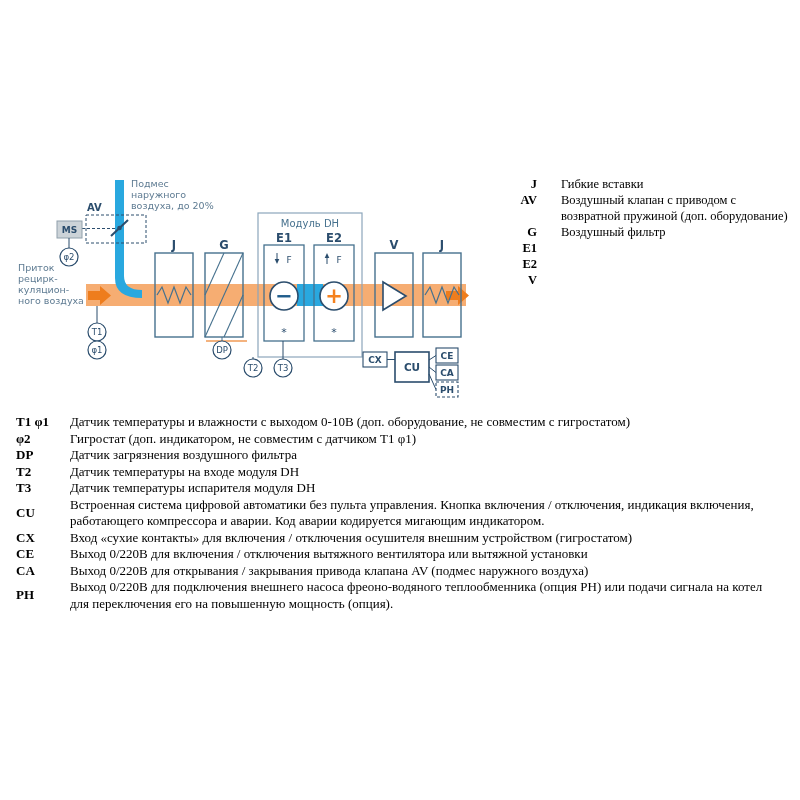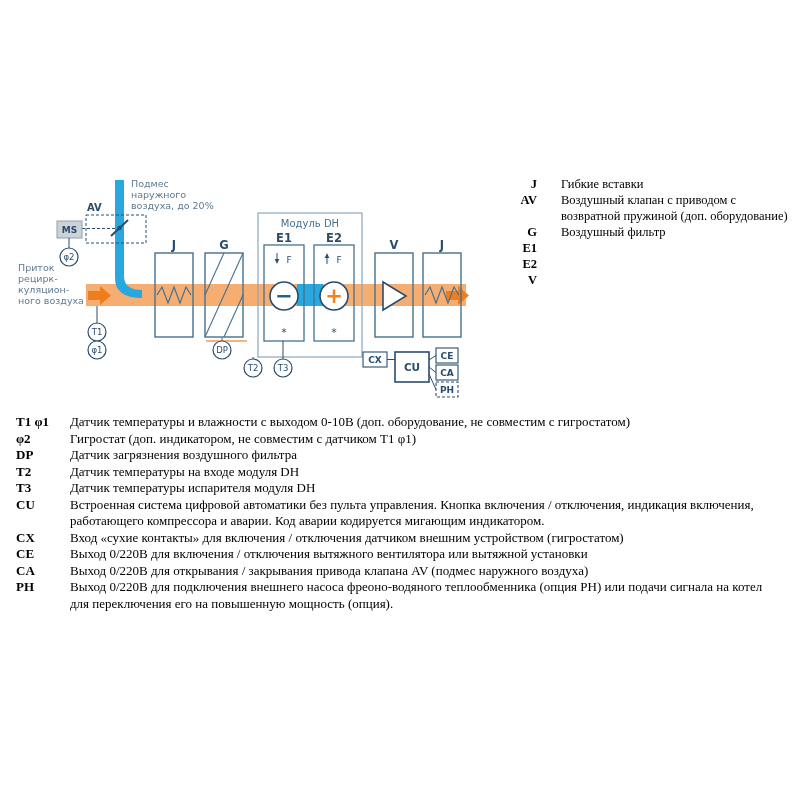--- a/index.html
+++ b/index.html
@@ -20,21 +20,21 @@
   .t-av{font-size:10px;font-weight:bold;}
 
   .legend-right{position:absolute;left:505px;top:176px;width:285px;
                 font-size:12.5px;line-height:16px;color:#000;}
   .legend-right .lrow{display:flex;}
   .legend-right .lterm{width:32px;text-align:right;font-weight:bold;flex:none;}
   .legend-right .ldesc{margin-left:24px;width:238px;}
 
   .legend-bottom{position:absolute;left:16px;top:414px;width:748px;
                  font-size:13px;line-height:16.5px;color:#000;}
-  .legend-bottom .lrow{display:flex;}
+  .legend-bottom .lrow{display:flex;align-items:center;}
   .legend-bottom .lterm{width:50px;font-weight:bold;flex:none;}
   .legend-bottom .ldesc{margin-left:4px;flex:1;}
 </style>
 </head>
 <body>
 
 <div class="page">
 
   <svg class="diagram-svg" width="500" height="410" viewBox="0 0 500 410">
 
@@ -223,21 +223,21 @@
     <div class="lrow">
       <span class="lterm">T3</span>
       <span class="ldesc">Датчик температуры испарителя модуля DH</span>
     </div>
     <div class="lrow">
       <span class="lterm">CU</span>
       <span class="ldesc">Встроенная система цифровой автоматики без пульта управления. Кнопка включения / отключения, индикация включения, работающего компрессора и аварии. Код аварии кодируется мигающим индикатором.</span>
     </div>
     <div class="lrow">
       <span class="lterm">CX</span>
-      <span class="ldesc">Вход «сухие контакты» для включения / отключения датчиком внешним устройством (гигростатом)</span>
+      <span class="ldesc">Вход «сухие контакты» для включения / отключения осушителя внешним устройством (гигростатом)</span>
     </div>
     <div class="lrow">
       <span class="lterm">CE</span>
       <span class="ldesc">Выход 0/220В для включения / отключения вытяжного вентилятора или вытяжной установки</span>
     </div>
     <div class="lrow">
       <span class="lterm">CA</span>
       <span class="ldesc">Выход 0/220В для открывания / закрывания привода клапана AV (подмес наружного воздуха)</span>
     </div>
     <div class="lrow">

